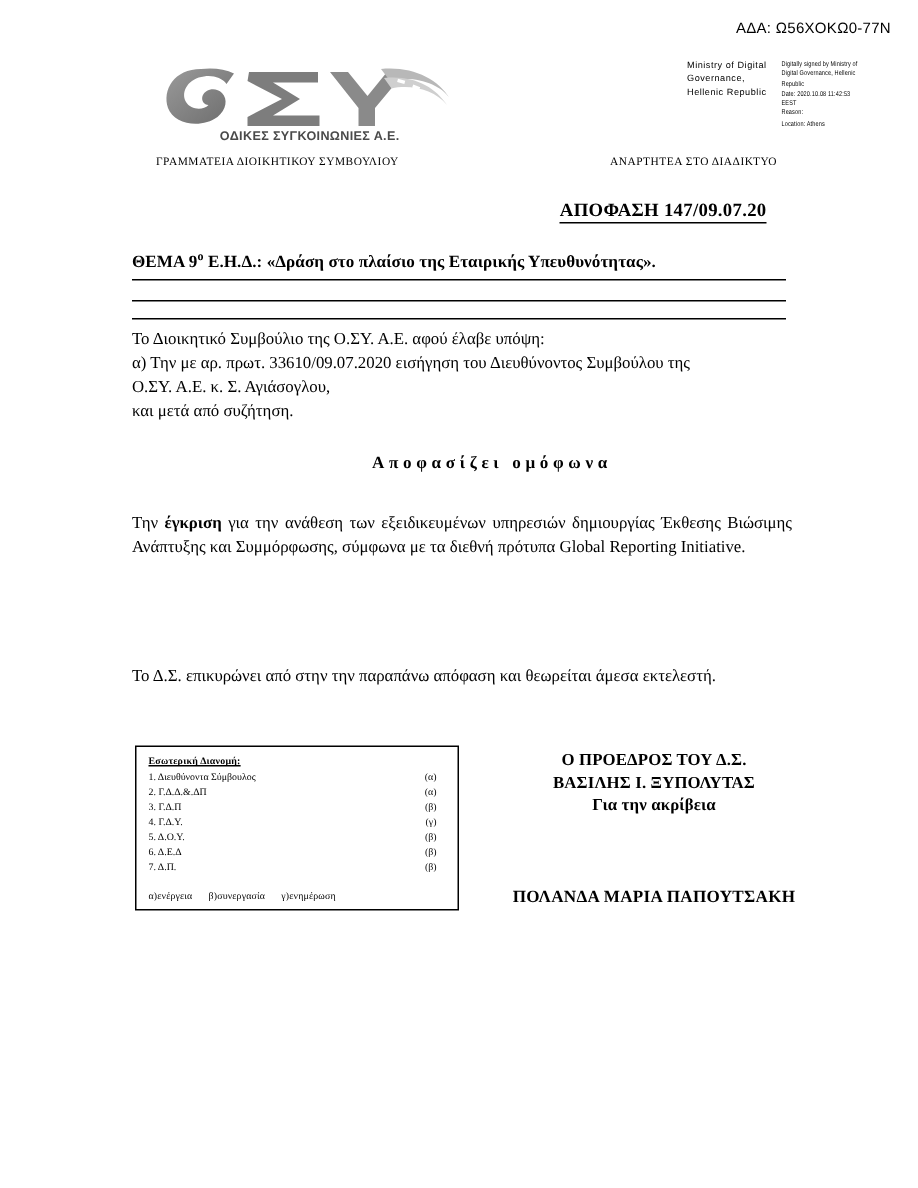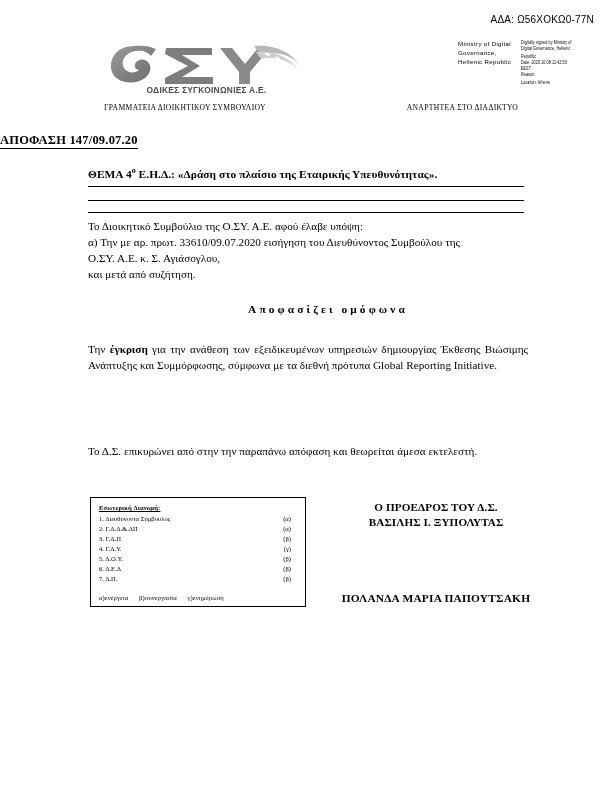--- a/index.html
+++ b/index.html
@@ -87,21 +87,21 @@
     letter-spacing: 0.35px;
     padding-left: 18px;
   }
 
   
   .doc-title {
     position: absolute;
     left: 0;
     top: 133px;
     width: 511px;
-    text-align: left;
+    text-align: right;
     font-size: 12.5px;
     font-weight: bold;
     letter-spacing: 0.2px;
   }
   .doc-title span { border-bottom: 1px solid #000; padding-bottom: 1px; }
 
   
   .subject {
     position: absolute;
     left: 88px;
@@ -260,21 +260,21 @@
   <div class="header-row">
     <div>ΓΡΑΜΜΑΤΕΙΑ ΔΙΟΙΚΗΤΙΚΟΥ ΣΥΜΒΟΥΛΙΟΥ</div>
     <div>ΑΝΑΡΤΗΤΕΑ ΣΤΟ ΔΙΑΔΙΚΤΥΟ</div>
   </div>
 
   <div class="doc-title">
     <span>ΑΠΟΦΑΣΗ 147/09.07.20</span>
   </div>
 
   <div class="subject">
-    <span>ΘΕΜΑ 4</span><span class="sup">ο</span><span> Ε.Η.Δ.: «Δράση στο πλαίσιο της Εταιρικής Υπευθυνότητας».</span>
+    <span>ΘΕΜΑ 9</span><span class="sup">ο</span><span> Ε.Η.Δ.: «Δράση στο πλαίσιο της Εταιρικής Υπευθυνότητας».</span>
   </div>
 
   <div class="rule rule-a"></div>
   <div class="rule rule-b"></div>
   <div class="rule rule-c"></div>
 
   <div class="body-block">
     <p>Το Διοικητικό Συμβούλιο της Ο.ΣΥ. Α.Ε. αφού έλαβε υπόψη:</p>
     <p class="just">α) Την με αρ. πρωτ. 33610/09.07.2020 εισήγηση του Διευθύνοντος Συμβούλου της</p>
     <p>Ο.ΣΥ. Α.Ε. κ. Σ. Αγιάσογλου,</p>
@@ -325,17 +325,18 @@
     <div class="dist-legend">
       <span>α)ενέργεια</span>
       <span>β)συνεργασία</span>
       <span>γ)ενημέρωση</span>
     </div>
   </div>
 
   <div class="sign-area">
     <div>Ο ΠΡΟΕΔΡΟΣ ΤΟΥ Δ.Σ.</div>
     <div>ΒΑΣΙΛΗΣ Ι. ΞΥΠΟΛΥΤΑΣ</div>
+    <div>Για την ακρίβεια</div>
   </div>
 
   <div class="sign-name">ΠΟΛΑΝΔΑ ΜΑΡΙΑ ΠΑΠΟΥΤΣΑΚΗ</div>
 
 </div>
 
 </body></html>

